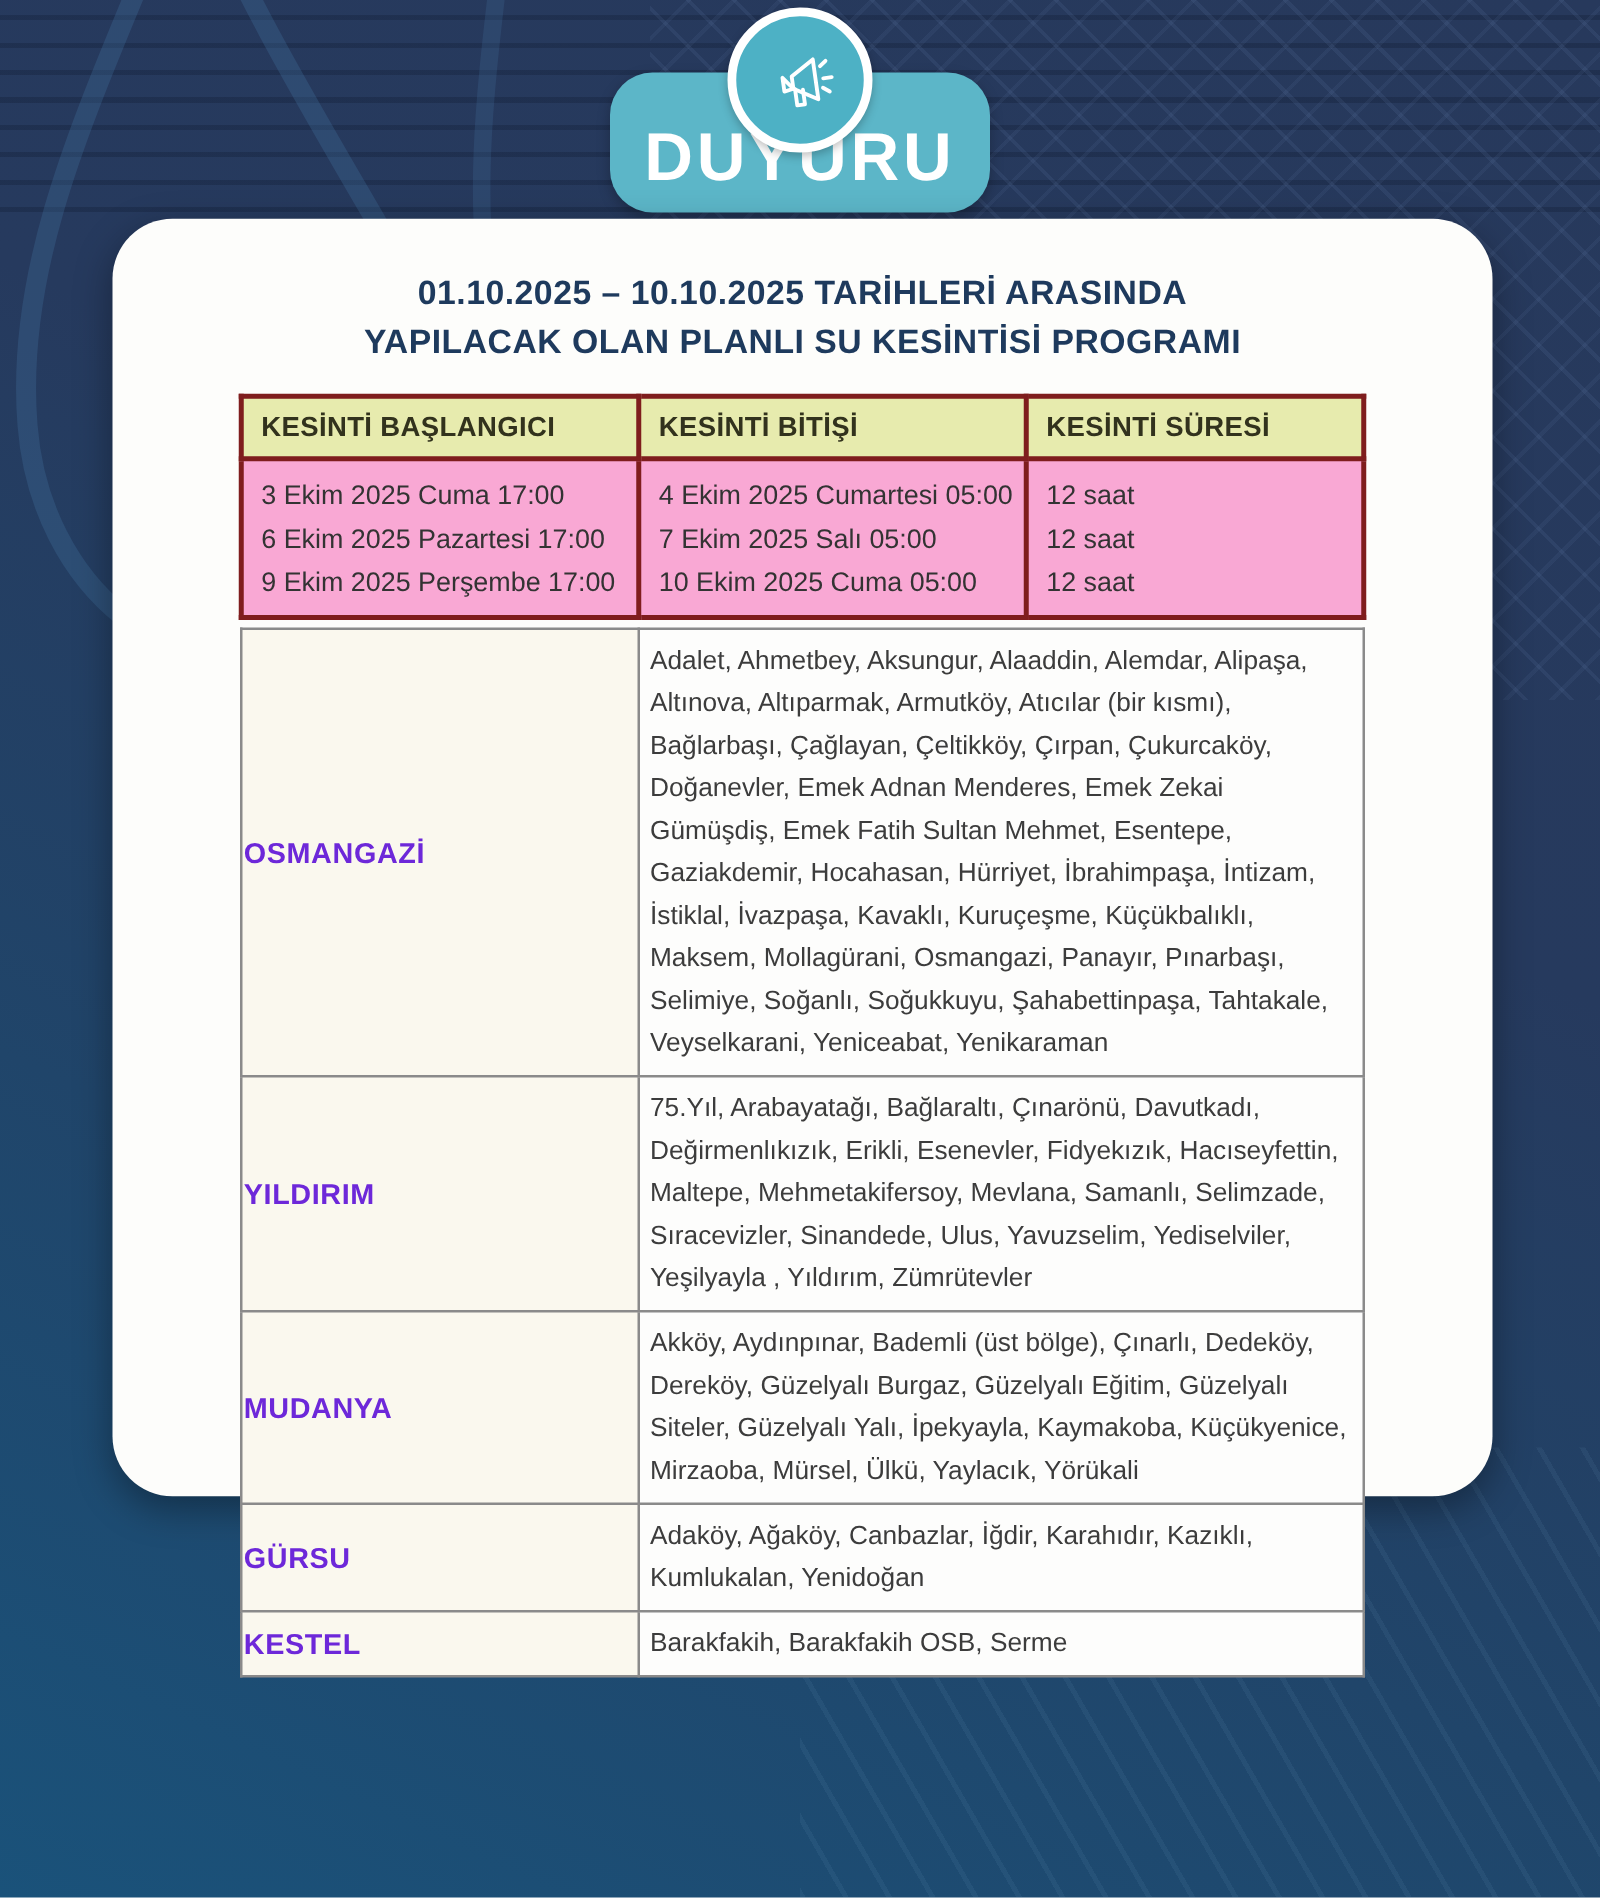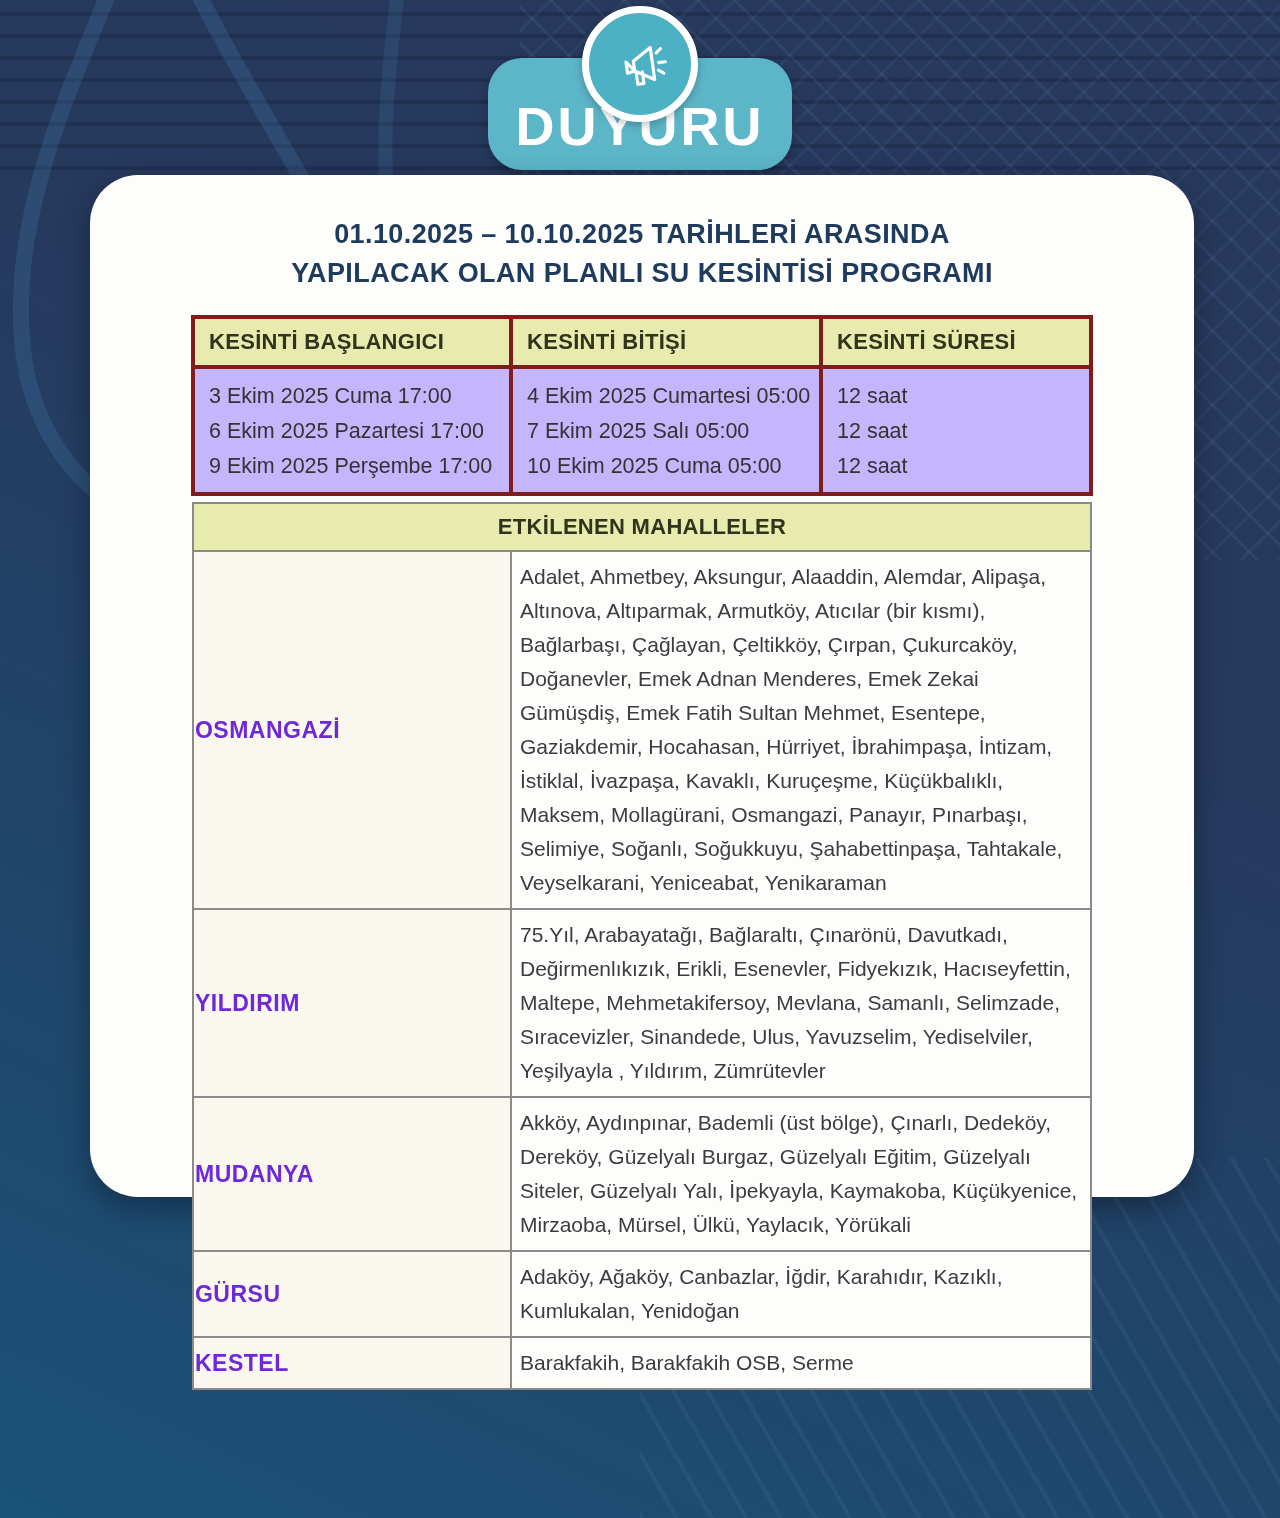--- a/index.html
+++ b/index.html
@@ -63,21 +63,21 @@
   .hdr{
     background:#e7ebae;color:#32321d;font-size:22px;font-weight:800;
     text-align:left;padding:10px 14px;height:26px;letter-spacing:0.3px;
   }
   .hdr-center{text-align:center;}
   .col1{width:318px;}
   .col2{width:310px;}
   .col3{width:270px;}
   .colA{width:318px;}
   .colB{width:580px;}
-  .dates-cell{vertical-align:top;padding:10px 14px 8px 14px;background:#c4b5fd;}
+  .dates-cell{vertical-align:top;padding:10px 14px 8px 14px;background:#f9a8d4;}
   .date-line{font-size:21.5px;color:#333333;line-height:35px;white-space:nowrap;}
 
   .tbl2{margin:6px auto 0 auto;width:898px;}
   .tbl2 th,.tbl2 td{border:2px solid #8a8a8a;}
   .district-cell{
     background:#faf8ee;text-align:left;vertical-align:middle;
     color:#6d28d9;font-size:23px;font-weight:800;letter-spacing:0.5px;
   }
   .areas-cell{
     background:#fdfdfc;vertical-align:middle;
@@ -155,23 +155,20 @@
     </tr>
   </tbody>
     </table>
 
   <table class="tbl2">
     <colgroup>
         <col class="colA">
         <col class="colB">
       </colgroup>
     <tbody>
-        <tr>
-      <th class="hdr hdr-center" colspan="2">ETKİLENEN MAHALLELER</th>
-    </tr>
     <tr class="r-osm">
       <td class="district-cell">OSMANGAZİ</td>
       <td class="areas-cell">Adalet, Ahmetbey, Aksungur, Alaaddin, Alemdar, Alipaşa, Altınova, Altıparmak, Armutköy, Atıcılar (bir kısmı), Bağlarbaşı, Çağlayan, Çeltikköy, Çırpan, Çukurcaköy, Doğanevler, Emek Adnan Menderes, Emek Zekai Gümüşdiş, Emek Fatih Sultan Mehmet, Esentepe, Gaziakdemir, Hocahasan, Hürriyet, İbrahimpaşa, İntizam, İstiklal, İvazpaşa, Kavaklı, Kuruçeşme, Küçükbalıklı, Maksem, Mollagürani, Osmangazi, Panayır, Pınarbaşı, Selimiye, Soğanlı, Soğukkuyu, Şahabettinpaşa, Tahtakale, Veyselkarani, Yeniceabat, Yenikaraman</td>
     </tr>
     <tr class="r-yil">
       <td class="district-cell">YILDIRIM</td>
       <td class="areas-cell">75.Yıl, Arabayatağı, Bağlaraltı, Çınarönü, Davutkadı, Değirmenlıkızık, Erikli, Esenevler, Fidyekızık, Hacıseyfettin, Maltepe, Mehmetakifersoy, Mevlana, Samanlı, Selimzade, Sıracevizler, Sinandede, Ulus, Yavuzselim, Yediselviler, Yeşilyayla , Yıldırım, Zümrütevler</td>
     </tr>
     <tr class="r-mud">
       <td class="district-cell">MUDANYA</td>

